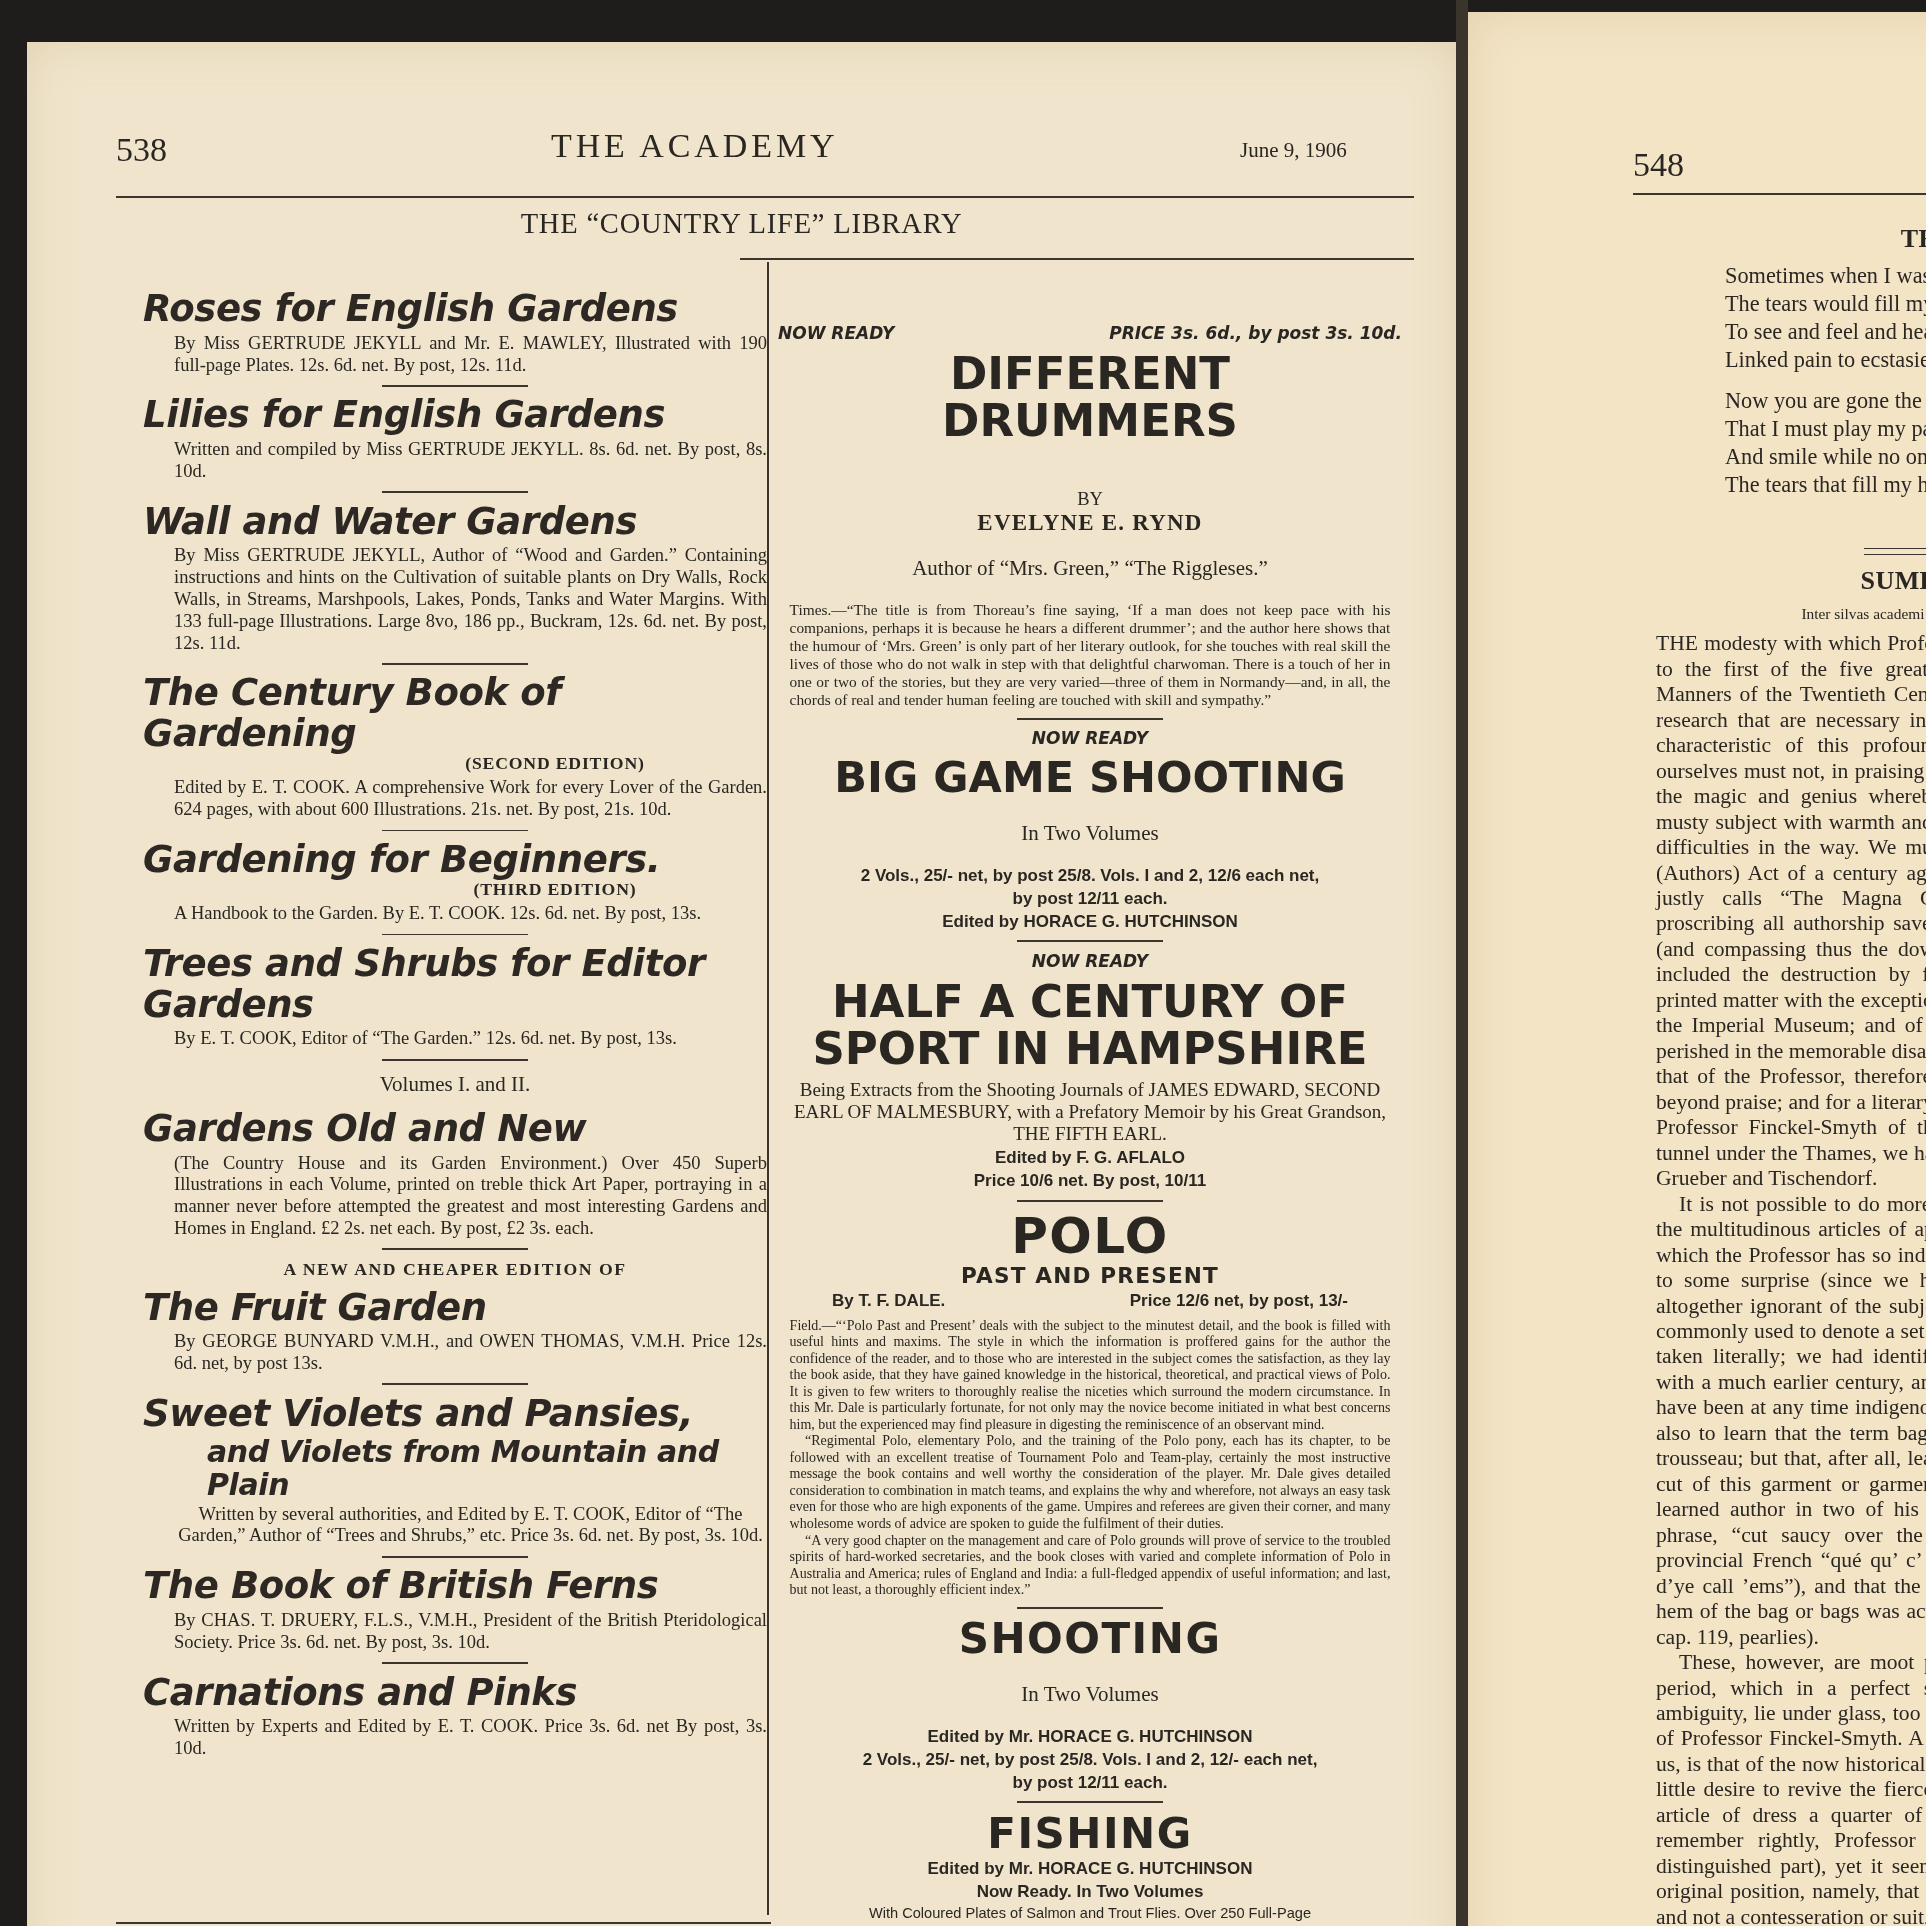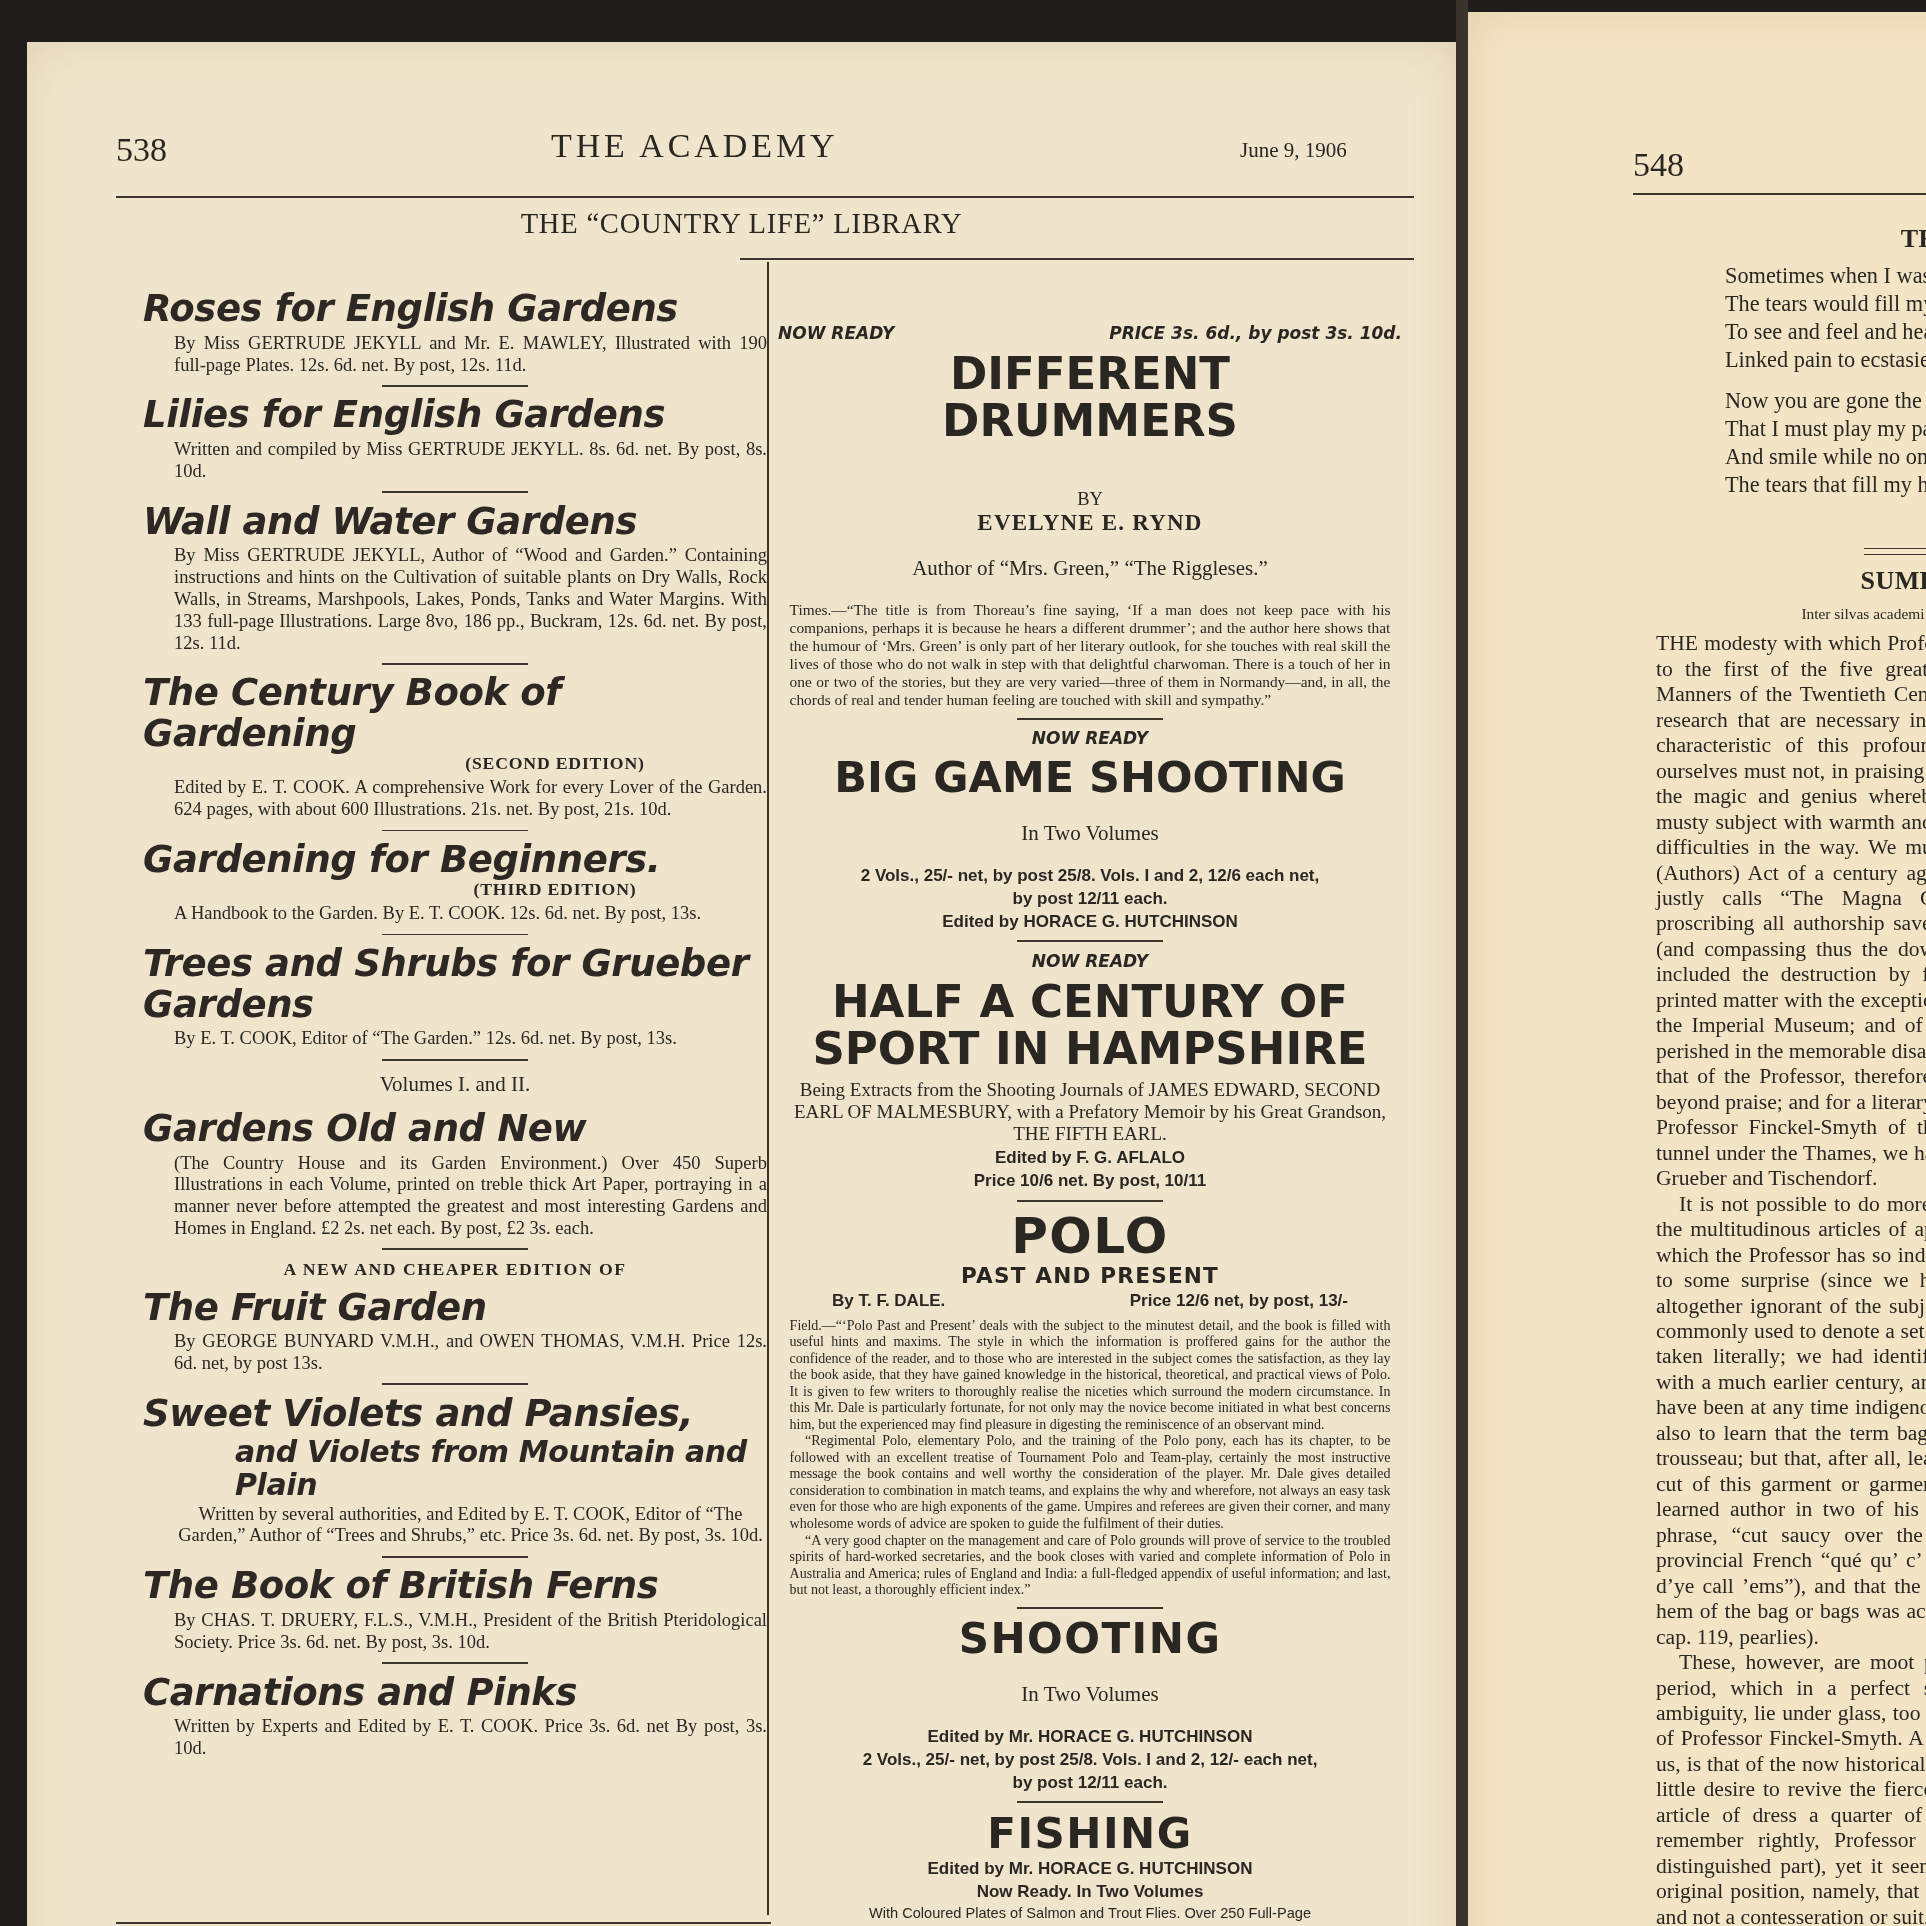--- a/index.html
+++ b/index.html
@@ -87,39 +87,39 @@
       <p>Edited by E. T. COOK. A comprehensive Work for every Lover of the Garden. 624 pages, with about 600 Illustrations. 21s. net. By post, 21s. 10d.</p>
     </div>
     <span class="shortrule"></span>
     <div class="book">
       <h2>Gardening for Beginners.</h2>
       <div class="ed">(THIRD EDITION)</div>
       <p>A Handbook to the Garden. By E. T. COOK. 12s. 6d. net. By post, 13s.</p>
     </div>
     <span class="shortrule"></span>
     <div class="book">
-      <h2>Trees and Shrubs for Grueber Gardens</h2>
+      <h2>Trees and Shrubs for Editor Gardens</h2>
       <p>By E. T. COOK, Editor of “The Garden.” 12s. 6d. net. By post, 13s.</p>
     </div>
     <span class="shortrule"></span>
     <div class="vols">Volumes I. and II.</div>
     <div class="book">
       <h2>Gardens Old and New</h2>
       <p>(The Country House and its Garden Environment.) Over 450 Superb Illustrations in each Volume, printed on treble thick Art Paper, portraying in a manner never before attempted the greatest and most interesting Gardens and Homes in England. £2 2s. net each. By post, £2 3s. each.</p>
     </div>
     <span class="shortrule"></span>
     <div class="center-cap">A NEW AND CHEAPER EDITION OF</div>
     <div class="book">
       <h2>The Fruit Garden</h2>
       <p>By GEORGE BUNYARD V.M.H., and OWEN THOMAS, V.M.H. Price 12s. 6d. net, by post 13s.</p>
     </div>
     <span class="shortrule"></span>
     <div class="book">
       <h2>Sweet Violets and Pansies,</h2>
-      <h2 style="font-size:30px;margin-left:92px;">and Violets from Mountain and Plain</h2>
+      <h2 style="font-size:30px;margin-left:64px;">and Violets from Mountain and Plain</h2>
       <p style="text-align:center;">Written by several authorities, and Edited by E. T. COOK, Editor of “The Garden,” Author of “Trees and Shrubs,” etc. Price 3s. 6d. net. By post, 3s. 10d.</p>
     </div>
     <span class="shortrule"></span>
     <div class="book">
       <h2>The Book of British Ferns</h2>
       <p>By CHAS. T. DRUERY, F.L.S., V.M.H., President of the British Pteridological Society. Price 3s. 6d. net. By post, 3s. 10d.</p>
     </div>
     <span class="shortrule"></span>
     <div class="book">
       <h2>Carnations and Pinks</h2>

